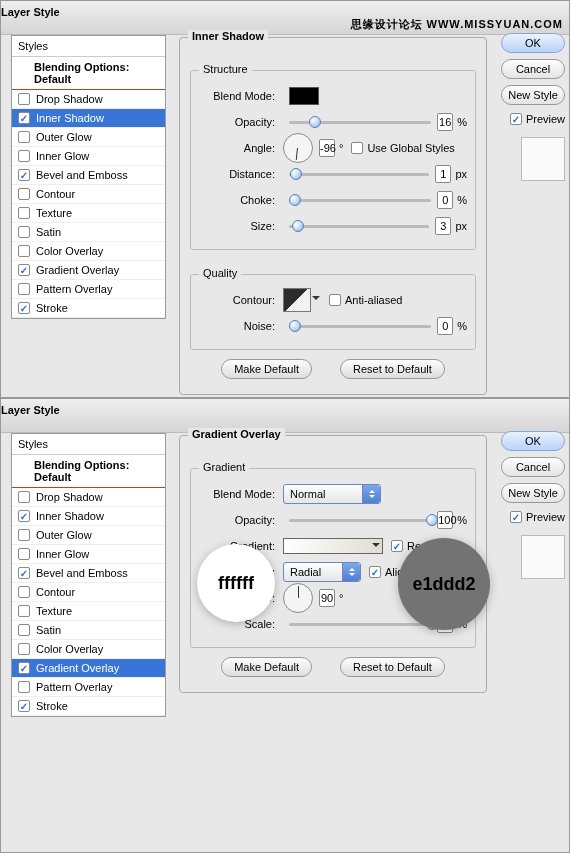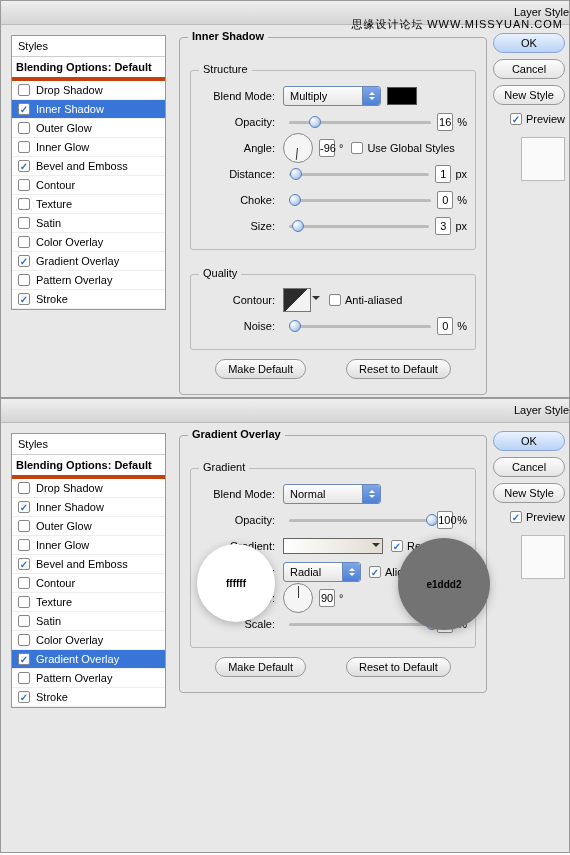--- a/index.html
+++ b/index.html
@@ -1,24 +1,24 @@
 <!DOCTYPE html>
 <html><head>
 <meta charset="utf-8">
 <style>
 *{box-sizing:border-box;margin:0;padding:0;font-family:"Lucida Grande",Arial,sans-serif;font-size:11px;color:#000}
 body{background:#fff;width:570px}
 .dialog{background:#e8e8e8;border:1px solid #999;position:relative;overflow:hidden}
 .d1{height:398px}
 .d2{height:455px}
-.titlebar{height:24px;background:linear-gradient(#efefef,#d5d5d5);border-bottom:1px solid #bbb;text-align:right;line-height:22px;font-weight:400}
+.titlebar{height:34px;background:linear-gradient(#efefef,#d5d5d5);border-bottom:1px solid #bbb;text-align:left;line-height:22px;font-weight:700}
 .watermark{position:absolute;right:6px;top:12px;font-size:10px;color:#bbb;letter-spacing:1px}
 .styles-panel{position:absolute;left:10px;top:34px;width:155px;background:#fff;border:1px solid #999}
 .styles-header{padding:4px 6px;border-bottom:1px solid #ccc;font-weight:400}
-.blending{padding:4px 4px;border-bottom:4px solid #c2410c;font-weight:bold}
+.blending{padding:4px 22px;border-bottom:1px solid #c2410c;font-weight:bold}
 .style-row{display:flex;align-items:flex-end;padding:3px 6px;border-bottom:1px solid #eee}
 .style-row.selected{background:#3875d7;color:#fff}
 .style-row.selected span{color:#fff}
 .style-row.indent{padding-left:6px}
 .cb{width:12px;height:12px;border:1px solid #888;border-radius:2px;background:#fff;margin-right:6px;display:inline-flex;align-items:center;justify-content:center}
 .cb.checked::after{content:"✓";font-size:10px;color:#2a6dd2;font-weight:bold}
 .style-row.selected .cb.checked::after{color:#2a6dd2}
 .main{position:absolute;left:178px;top:28px;right:82px;bottom:10px}
 .fieldset{border:1px solid #aaa;border-radius:4px;margin-top:8px;padding:8px 10px 10px 10px;position:relative}
 .fieldset>.legend{position:absolute;top:-8px;left:8px;background:#e8e8e8;padding:0 4px;font-weight:bold}
@@ -35,29 +35,29 @@
 .track{position:absolute;top:6px;left:0;right:0;height:3px;background:#bbb;border-radius:2px}
 .thumb{position:absolute;top:1px;width:12px;height:12px;background:radial-gradient(circle at 30% 30%,#fff,#bcd3f2 60%,#6f9ad8);border:1px solid #5a7fb8;border-radius:50%}
 .numbox{width:16px;height:18px;border:1px solid #888;background:#fff;text-align:center;line-height:16px;border-radius:2px}
 .unit{margin-left:4px}
 .angle-dial{width:30px;height:30px;border:1px solid #888;border-radius:50%;background:#f5f5f5;position:relative;margin-right:6px}
 .angle-dial .needle{position:absolute;left:50%;top:50%;width:12px;height:1px;background:#333;transform-origin:0 0}
 .cb-inline{width:12px;height:12px;border:1px solid #888;border-radius:2px;background:#fff;margin-right:4px;display:inline-flex;align-items:center;justify-content:center}
 .cb-inline.checked::after{content:"✓";font-size:10px;color:#2a6dd2;font-weight:bold}
 .contour-thumb{width:28px;height:24px;border:1px solid #777;background:linear-gradient(135deg,#2c2c2c 0 49%,#f2f2f2 50% 100%);margin-right:8px;position:relative}
 .contour-thumb .arr{position:absolute;right:-10px;top:7px;border:4px solid transparent;border-top-color:#333}
-.pillbtn{height:20px;padding:0 12px;border:1px solid #999;border-radius:10px;background:linear-gradient(#fdfdfd,#ddd);margin:0 20px;display:inline-flex;align-items:center}
+.pillbtn{height:20px;padding:0 12px;border:1px solid #999;border-radius:10px;background:linear-gradient(#fdfdfd,#ddd);margin:0 14px;display:inline-flex;align-items:center}
 .btncol{position:absolute;right:4px;top:32px;width:74px;display:flex;flex-direction:column;gap:6px;align-items:flex-end}
-.macbtn{width:72px;height:20px;border:1px solid #8aa6d6;border-radius:10px;background:linear-gradient(#eaf2ff,#b9d2f6);text-align:center;line-height:18px;overflow:hidden;white-space:nowrap}
+.macbtn{width:64px;height:20px;border:1px solid #8aa6d6;border-radius:10px;background:linear-gradient(#eaf2ff,#b9d2f6);text-align:center;line-height:18px;overflow:hidden;white-space:nowrap}
 .macbtn.white{background:linear-gradient(#fdfdfd,#e4e4e4);border-color:#999}
 .preview-chk{display:flex;align-items:center;margin-top:2px}
 .preview-box{width:44px;height:44px;background:#fafafa;border:1px solid #bbb;margin-top:6px}
 .grad-swatch{width:100px;height:16px;border:1px solid #666;background:linear-gradient(to right,#fff,#e1ddd2);position:relative;margin-right:8px}
 .grad-swatch .arr{position:absolute;right:2px;top:4px;border:4px solid transparent;border-top-color:#333}
-.callout{position:absolute;border-radius:50%;display:flex;align-items:center;justify-content:center;font-weight:bold;font-size:10px;box-shadow:0 2px 10px rgba(0,0,0,.25)}
+.callout{position:absolute;border-radius:50%;display:flex;align-items:center;justify-content:center;font-weight:bold;font-size:18px;box-shadow:0 2px 10px rgba(0,0,0,.25)}
 .co1{width:78px;height:78px;background:#fff;left:197px;top:544px}
 .co2{width:92px;height:92px;background:#737373;left:398px;top:538px}
 .wrap{position:relative;width:570px}
 </style>
 </head>
 <body>
 <div class="wrap">
 
 <div class="dialog d1">
   <div class="titlebar">
@@ -120,24 +120,20 @@
         </div>
   </div>
 
   <div class="main">
     <div class="fieldset">
       <div class="legend">Inner Shadow</div>
       <div class="subfieldset">
         <div class="legend">Structure</div>
         <div class="row">
           <div class="lbl">Blend Mode:</div>
-          <div class="select">
-                <span>Multiply</span>
-                <div class="arrows"></div>
-              </div>
           <div class="swatch"></div>
         </div>
         <div class="row">
           <div class="lbl">Opacity:</div>
           <div class="slider">
                 <div class="track"></div>
                 <div class="thumb" style="left:14%"></div>
               </div>
           <div class="numbox">16</div>
           <span class="unit">%</span>

